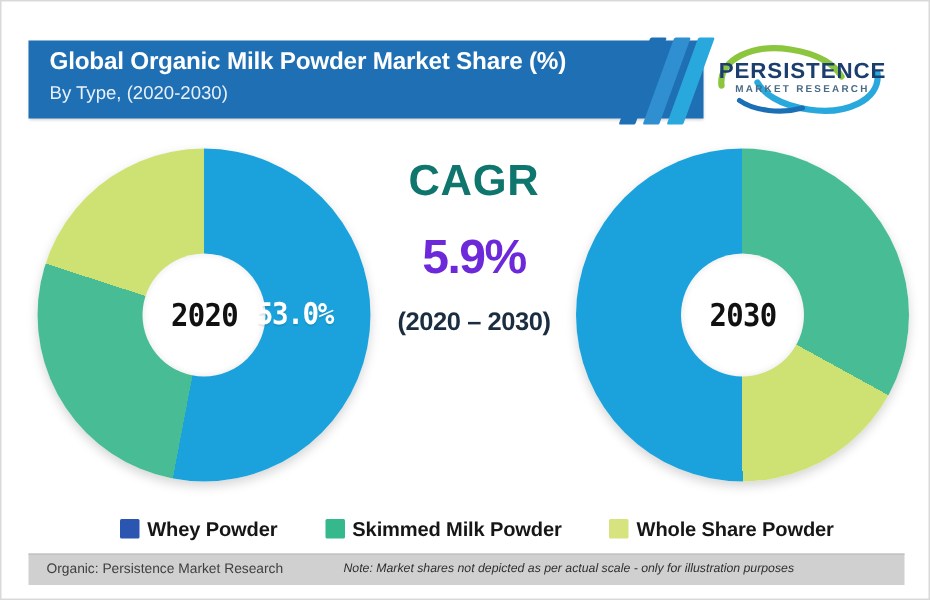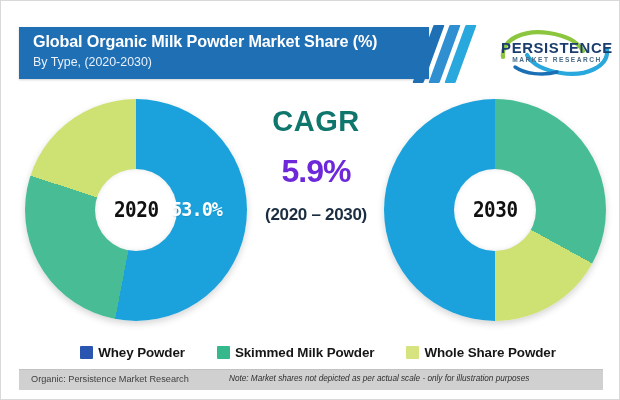--- a/index.html
+++ b/index.html
@@ -20,20 +20,21 @@
   
   .header{
     position:absolute;left:18px;top:26px;
     width:584px;height:52px;
   }
   .header-bar{
     position:absolute;left:0;top:0;
     width:410px;height:52px;
     background:#1f6fb5;
     box-shadow:0 1px 2px rgba(0,0,0,.18);
+    padding-left:40px;
   }
   .header-title{
     position:absolute;left:14px;top:5px;
     color:#ffffff;
     font-size:16.2px;
     font-weight:bold;
     letter-spacing:-0.15px;
     white-space:nowrap;
   }
   .header-sub{
@@ -49,21 +50,21 @@
     width:11px;height:58px;
     transform:skewX(-20deg);
     border-radius:1px;
   }
   .slash.s1{left:404px;background:#1f6fb5;}
   .slash.s2{left:420px;background:#2f8fd0;}
   .slash.s3{left:436px;background:#29a8dd;}
 
   
   .logo{
-    position:absolute;left:472px;top:0px;
+    position:absolute;left:450px;top:0px;
     width:128px;height:52px;
   }
   .logo svg{position:absolute;left:0;top:0;}
   .logo-name{
     position:absolute;left:8px;top:13px;
     width:116px;
     text-align:center;
     font-size:14.6px;
     font-weight:bold;
     color:#1b3e6f;

